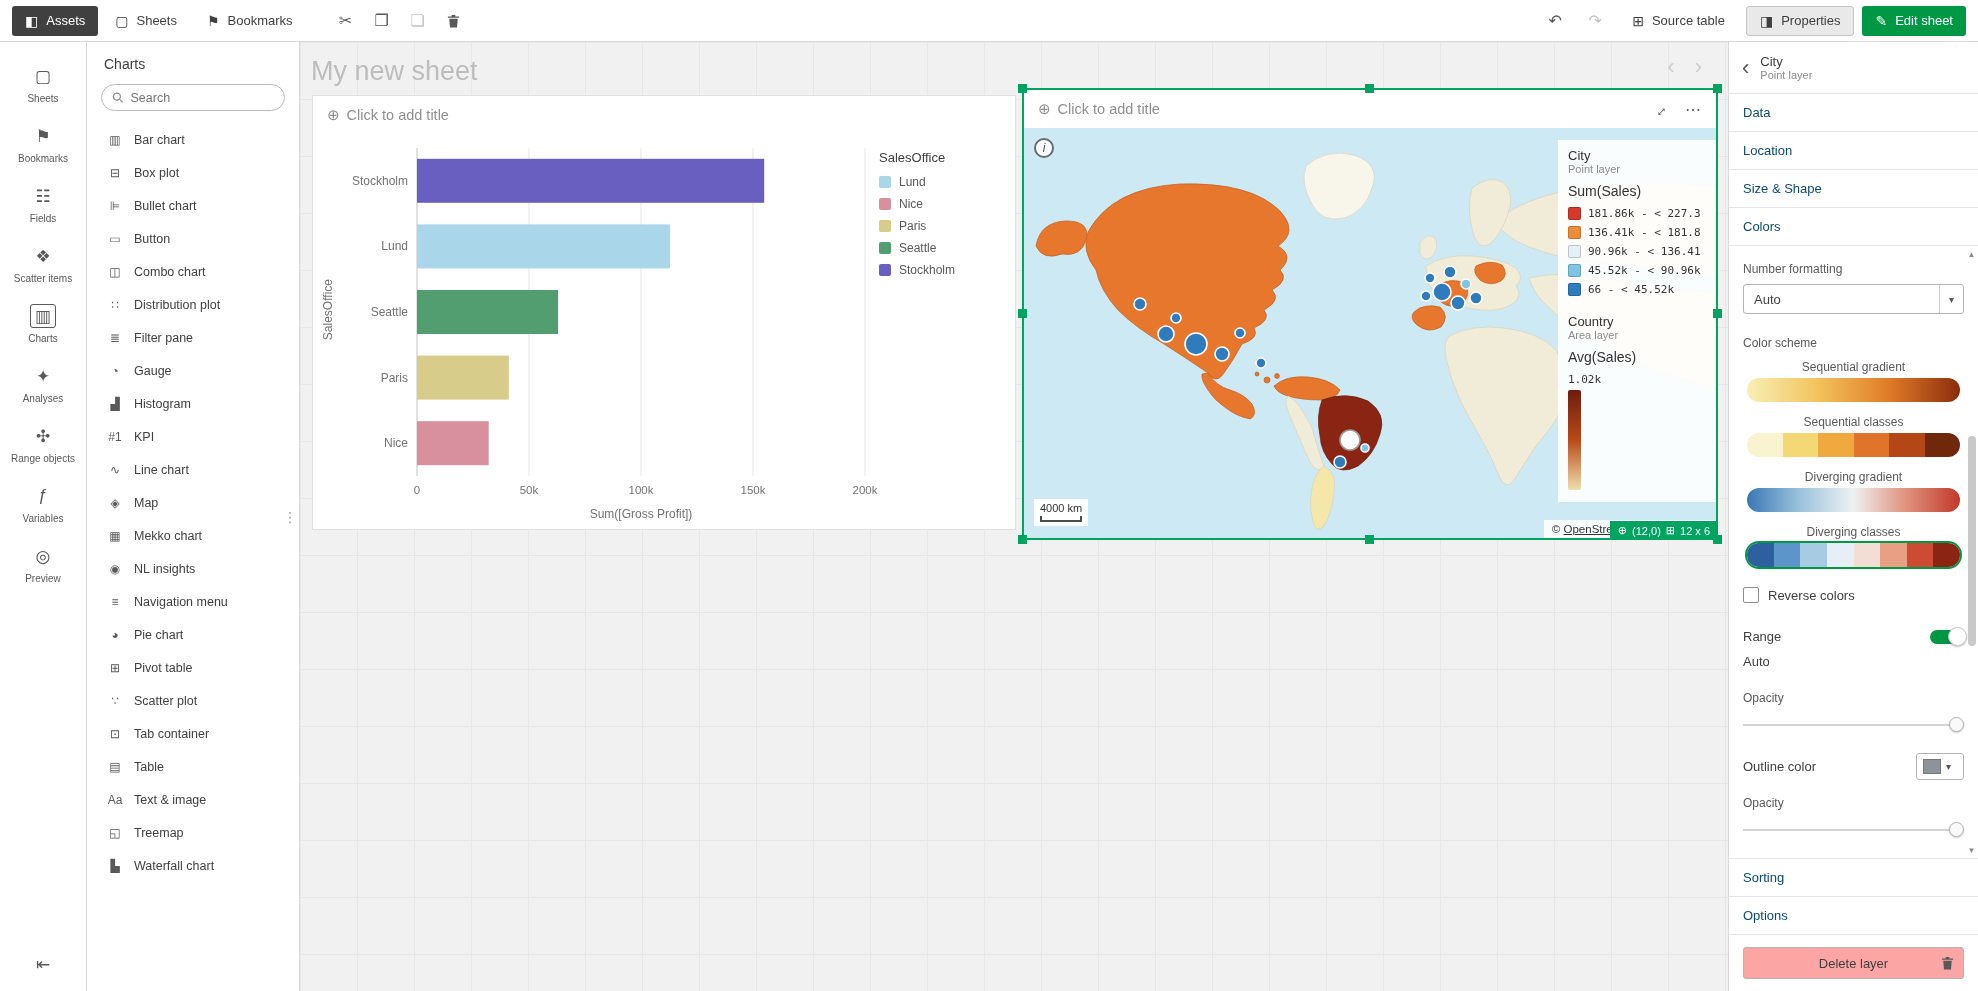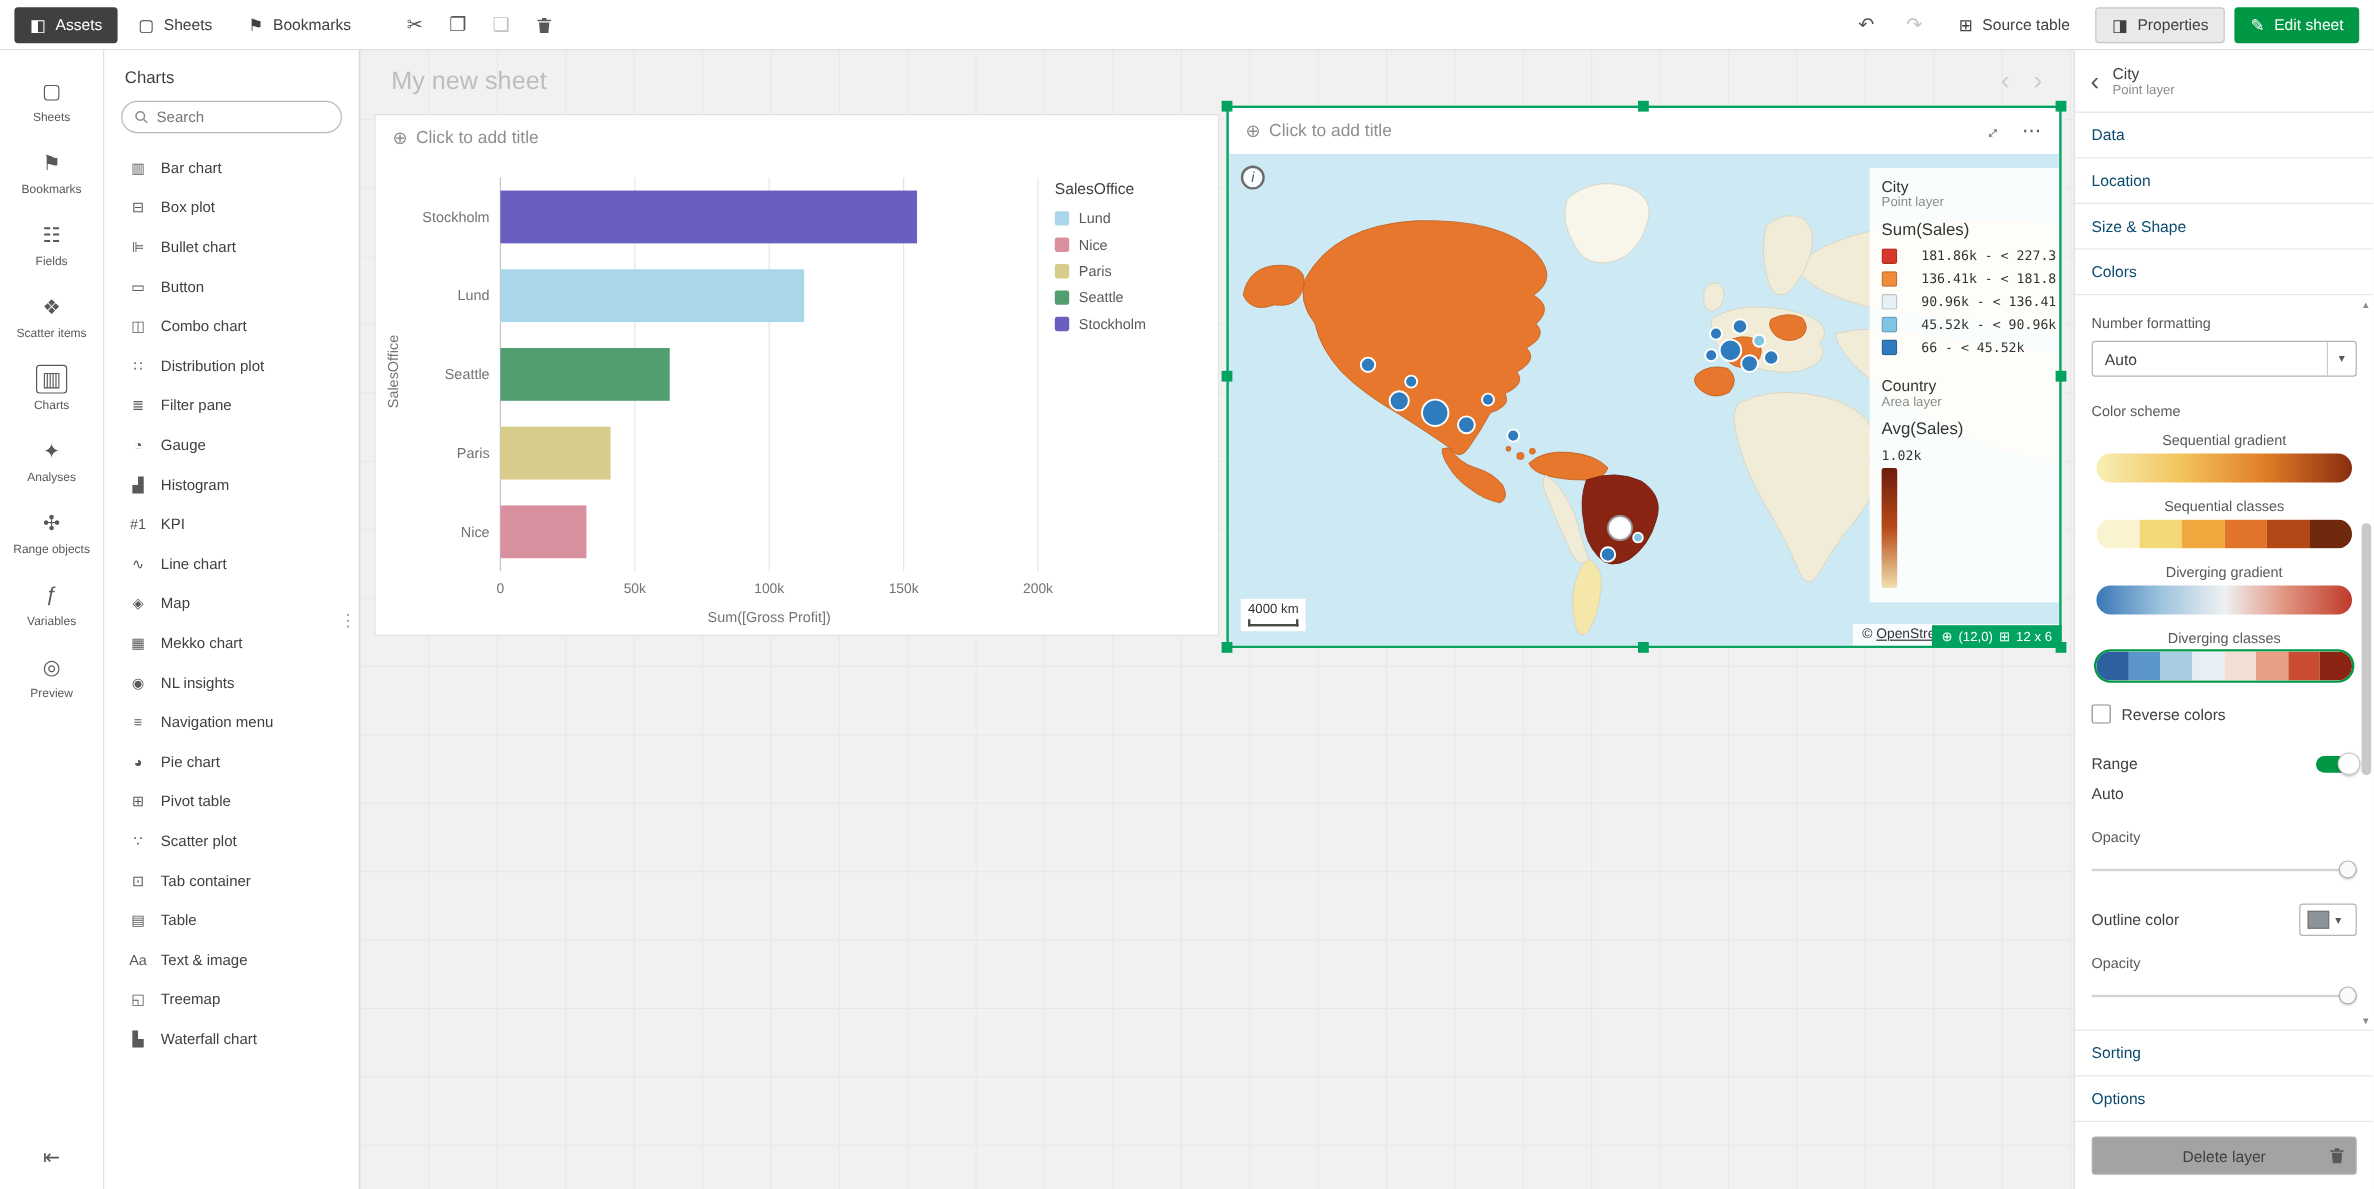--- a/index.html
+++ b/index.html
@@ -36,21 +36,21 @@
   .cp-search input { border:none; outline:none; background:transparent; font-size:12.5px; color:#666; width:100%; font-family:inherit; }
   .ct-item { display:flex; align-items:center; gap:9px; height:33px; padding:0 18px; cursor:pointer; }
   .ct-icon { width:20px; font-size:12px; color:#595959; text-align:center; flex:none; }
   .ct-label { font-size:12.5px; color:#404040; white-space:nowrap; }
   .cp-handle { position:absolute; right:2px; top:50%; transform:translateY(-50%); color:#9a9a9a; font-size:14px; }
 
   
   .canvas { flex:1; position:relative; overflow:hidden; background:#f1f1f1;
     background-image:linear-gradient(to right,#e7e7e7 1px,transparent 1px),linear-gradient(to bottom,#e7e7e7 1px,transparent 1px);
     background-size:57px 57px; }
-  .sheet-title { position:absolute; left:26px; top:14px; font-size:21px; color:#bdbdbd; }
+  .sheet-title { position:absolute; left:11px; top:14px; font-size:27px; color:#bdbdbd; }
   .sheet-nav { position:absolute; right:26px; top:12px; color:#ccc; font-size:22px; display:flex; gap:20px; }
 
   .obj { position:absolute; background:#fff; }
   .bar-obj { left:12px; top:53px; width:704px; height:435px; border:1px solid #e0e0e0; }
   .map-obj { left:722px; top:46px; width:696px; height:452px; border:2px solid #00a35f; }
   .obj-header { display:flex; align-items:center; gap:7px; height:38px; padding:0 14px; color:#8f8f8f; font-size:14.5px; }
   .add-icon { font-size:15px; color:#8f8f8f; }
   .obj-actions { margin-left:auto; display:flex; gap:18px; color:#595959; align-items:center; }
   .expand-icon { display:inline-block; transform:rotate(-45deg); font-size:15px; }
   .menu-icon { font-size:16px; letter-spacing:1px; }
@@ -65,21 +65,21 @@
   .bl-label { font-size:12px; color:#595959; }
 
   .map-body { position:absolute; top:38px; left:0; right:0; bottom:0; overflow:hidden; }
   #map-svg { position:absolute; inset:0; width:100%; height:100%; }
   .map-info { position:absolute; left:10px; top:10px; width:20px; height:20px; border:2px solid #6b6b6b; border-radius:50%;
     background:rgba(255,255,255,.85); display:flex; align-items:center; justify-content:center; font-size:12px; font-style:italic; color:#555; }
   .map-legend { position:absolute; right:0; top:12px; width:158px; background:rgba(255,255,255,.88); padding:8px 10px 12px; }
   .ml-title { font-size:13px; color:#333; }
   .ml-sub { font-size:11px; color:#8c8c8c; margin-bottom:8px; }
   .ml-measure { font-size:14px; color:#333; margin-bottom:8px; }
-  .ml-class { display:flex; align-items:flex-end; gap:20px; margin-bottom:6px; }
+  .ml-class { display:flex; align-items:flex-end; gap:7px; margin-bottom:6px; }
   .ml-swatch { width:13px; height:13px; border-radius:2px; border:1px solid rgba(0,0,0,.18); flex:none; }
   .ml-val { font-family:"DejaVu Sans Mono", monospace; font-size:11px; color:#333; white-space:nowrap; }
   .ml-gap { height:12px; }
   .ml-grad-label { font-family:"DejaVu Sans Mono", monospace; font-size:11px; color:#333; margin:2px 0 4px; }
   .ml-gradient { width:13px; height:100px; border-radius:2px; }
   .map-scale { position:absolute; left:10px; bottom:12px; background:#fff; padding:3px 6px 4px; font-size:11px; color:#333; text-align:center; }
   .map-scale-line { height:6px; border:2px solid #4a4a4a; border-top:none; margin-top:2px; }
   .map-attr { position:absolute; right:0; bottom:0; background:rgba(255,255,255,.85); padding:3px 8px; font-size:11.5px; color:#333; }
   .map-attr .attr-link { text-decoration:underline; cursor:pointer; }
   .sel-badge { position:absolute; right:-2px; bottom:-2px; background:#00a35f; color:#fff; font-size:11px; display:flex; align-items:center; gap:5px; padding:3px 8px; z-index:6; }
@@ -112,21 +112,21 @@
   .pc-value { font-size:13px; color:#404040; margin-top:10px; }
   .mt22 { margin-top:22px; } .mt16 { margin-top:16px; } .mt6 { margin-top:6px; }
   .slider { position:relative; height:16px; margin-top:12px; cursor:pointer; }
   .slider-track { position:absolute; left:0; right:0; top:7px; height:2px; background:#d4d4d4; }
   .slider-thumb { position:absolute; right:0; top:0; width:15px; height:15px; border-radius:50%; background:#fafafa; border:1px solid #b3b3b3; box-shadow:0 1px 2px rgba(0,0,0,.2); }
   .outline-row { display:flex; align-items:center; justify-content:space-between; margin-top:20px;gap:30px; }
   .color-select { width:48px; height:27px; border:1px solid #b3b3b3; border-radius:3px; display:flex; align-items:center; gap:5px; padding:0 6px; cursor:pointer; }
   .color-swatch { width:18px; height:15px; border:1px solid #777; }
   .cs-caret { font-size:10px; color:#595959; }
   .props-footer { margin-top:auto; padding:12px 14px; flex:none; }
-  .delete-btn { width:100%; height:32px; border:1px solid #b3b3b3; border-radius:3px; background:#a3a3a3; display:flex; align-items:center; justify-content:center; position:relative; font-size:13px; color:#404040; font-family:inherit; cursor:pointer; }
+  .delete-btn { width:100%; height:32px; border:1px solid #b3b3b3; border-radius:3px; background:#fca5a5; display:flex; align-items:center; justify-content:center; position:relative; font-size:13px; color:#404040; font-family:inherit; cursor:pointer; }
   .delete-btn svg { position:absolute; right:9px; }
   .pscrollbar { position:absolute; right:1px; top:208px; bottom:136px; width:11px; display:flex; flex-direction:column; align-items:center; z-index:3; }
   .ps-arrow { font-size:8px; color:#8c8c8c; }
   .ps-track { flex:1; width:8px; position:relative; margin:2px 0; }
   .ps-thumb { position:absolute; top:30%; height:36%; left:0; width:8px; background:#c9c9c9; border-radius:4px; }
 
   svg text { font-family:"Liberation Sans", sans-serif; }
 </style>
 </head>
 <body>

